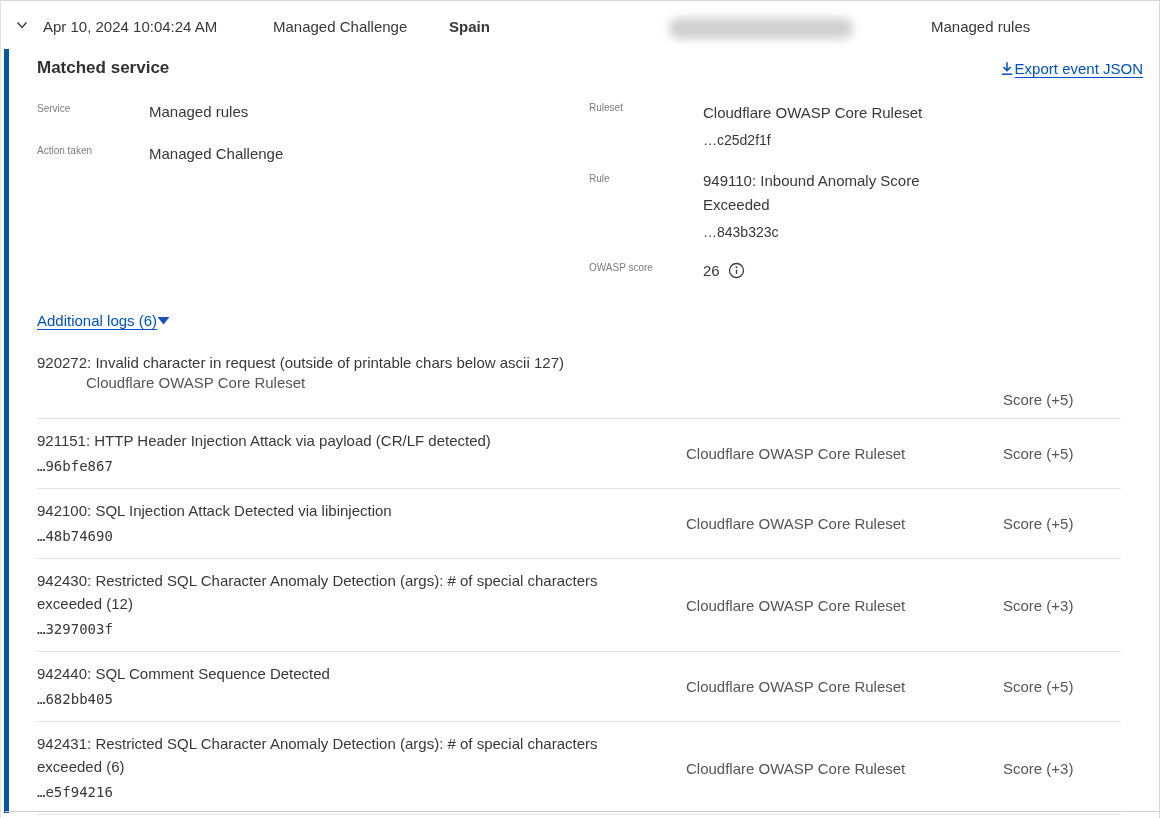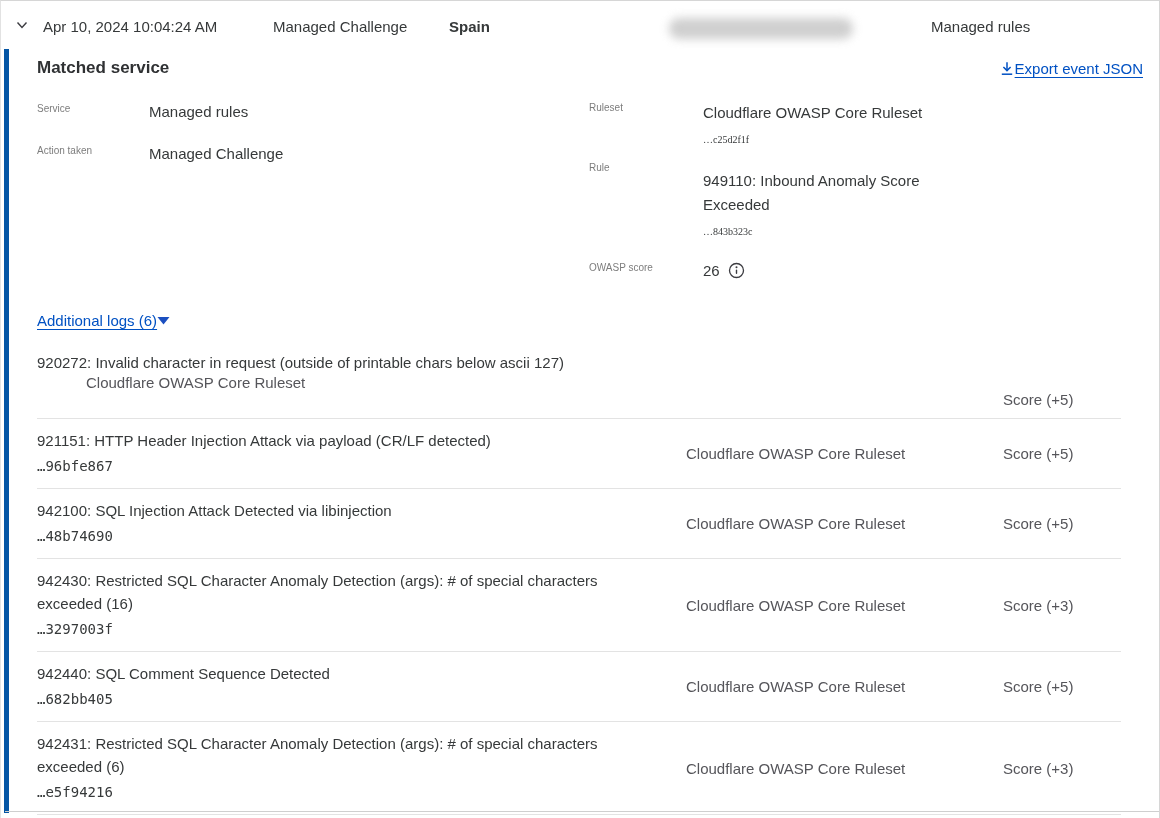--- a/index.html
+++ b/index.html
@@ -35,21 +35,21 @@
   .panel { position: absolute; inset: 0; }
   .panel-title { position: absolute; left: 36px; top: 57px; font-size: 17px; font-weight: 700; color: #2f3133; }
   .export-link {
     position: absolute; right: 16px; top: 59px;
     display: flex; align-items: center; gap: 0;
     color: #0051c3; font-size: 15px; cursor: pointer; text-decoration: none;
   }
   .export-link .lbl { text-decoration: underline; text-underline-offset: 3px; }
   .field-label { position: absolute; font-size: 10px; color: #7d7d7d; white-space: nowrap; }
   .field-value { position: absolute; font-size: 15px; color: #36393a; }
-  .hash { font-family: Liberation Serif, serif; font-size: 10px; color: #36393a; margin-top: 3px; }
+  .hash { font-family: Liberation Sans, sans-serif; font-size: 14px; color: #36393a; margin-top: 3px; }
   .wrapcol { width: 238px; line-height: 24px; }
   .info-icon { position: absolute; left: 727px; top: 261px; cursor: pointer; display: inline-flex; }
   .addlogs {
     position: absolute; left: 36px; top: 311px;
     display: flex; align-items: center; gap: 0;
     color: #0051c3; font-size: 15px; cursor: pointer; text-decoration: none;
   }
   .addlogs .lbl { text-decoration: underline; text-underline-offset: 3px; }
   
   .logs { position: absolute; left: 36px; right: 38px; top: 342px; }
@@ -102,21 +102,21 @@
     <span class="field-value" style="left:148px; top:102px;">Managed rules</span>
     <span class="field-label" style="left:36px; top:144px;">Action taken</span>
     <span class="field-value" style="left:148px; top:144px;">Managed Challenge</span>
 
     <span class="field-label" style="left:588px; top:101px;">Ruleset</span>
     <div class="field-value wrapcol" style="left:702px; top:100px;">
       <div>Cloudflare OWASP Core Ruleset</div>
       <div class="hash">…c25d2f1f</div>
     </div>
 
-    <span class="field-label" style="left:588px; top:161px;text-align:center;">Rule</span>
+    <span class="field-label" style="left:588px; top:172px;text-align:center;">Rule</span>
     <div class="field-value wrapcol" style="left:702px; top:168px;">
       <div>949110: Inbound Anomaly Score Exceeded</div>
       <div class="hash">…843b323c</div>
     </div>
 
     <span class="field-label" style="left:588px; top:261px;">OWASP score</span>
     <span class="field-value" style="left:702px; top:261px;">26</span>
     <span class="info-icon">
       <svg width="17" height="17" viewBox="0 0 17 17">
         <circle cx="8.5" cy="8.5" r="7" fill="none" stroke="#3c3c41" stroke-width="1.3"></circle>
@@ -157,21 +157,21 @@
         <div class="log-main">
           <div class="log-title">942100: SQL Injection Attack Detected via libinjection</div>
           <div class="log-hash">…48b74690</div>
         </div>
         <div class="log-ruleset">Cloudflare OWASP Core Ruleset</div>
         <div class="log-score">Score (+5)</div>
       </div>
 
       <div class="log-row">
         <div class="log-main">
-          <div class="log-title">942430: Restricted SQL Character Anomaly Detection (args): # of special characters exceeded (16)</div>
+          <div class="log-title">942430: Restricted SQL Character Anomaly Detection (args): # of special characters exceeded (12)</div>
           <div class="log-hash">…3297003f</div>
         </div>
         <div class="log-ruleset">Cloudflare OWASP Core Ruleset</div>
         <div class="log-score">Score (+3)</div>
       </div>
 
       <div class="log-row">
         <div class="log-main">
           <div class="log-title">942440: SQL Comment Sequence Detected</div>
           <div class="log-hash">…682bb405</div>

